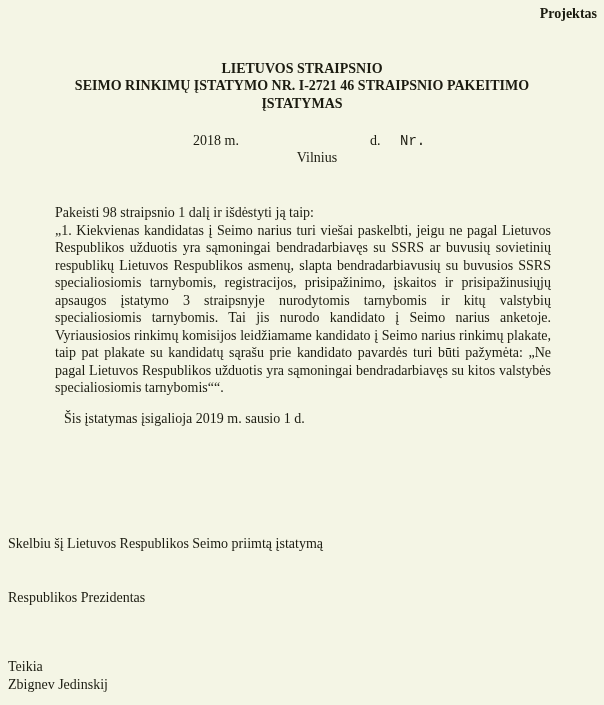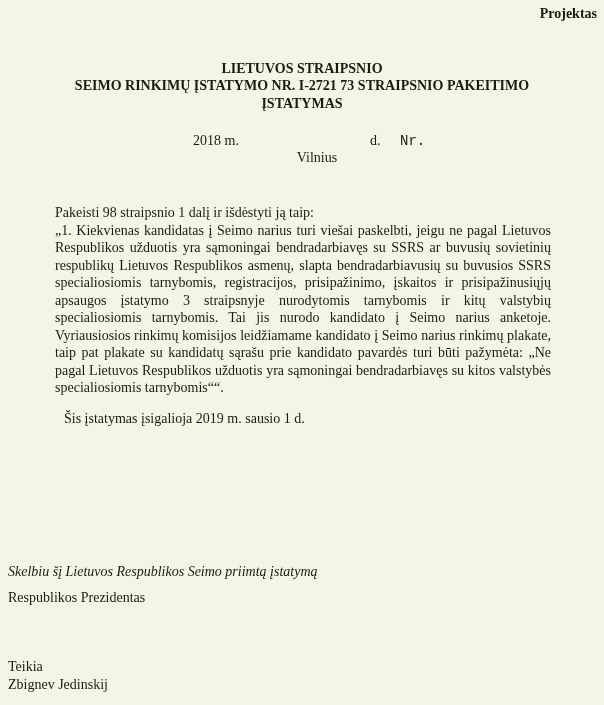--- a/index.html
+++ b/index.html
@@ -66,23 +66,22 @@
     text-align: justify;
   }
   .article2-block {
     margin-top: 13px;
   }
   .article2-body {
     padding-left: 9px;
   }
   .promulgation-line {
     position: absolute;
-    top: 564px;
+    top: 536px;
     left: 8px;
-    font-style: italic;
   }
   .president-line {
     position: absolute;
     top: 590px;
     left: 8px;
   }
   .teikia-line {
     position: absolute;
     top: 659px;
     left: 8px;
@@ -95,21 +94,21 @@
 </style>
 </head>
 <body>
 
 <div class="page">
 
   <div class="draft-label">Projektas</div>
 
   <div class="title-block">
     <div>LIETUVOS STRAIPSNIO</div>
-    <div>SEIMO RINKIMŲ ĮSTATYMO NR. I-2721 73 STRAIPSNIO PAKEITIMO</div>
+    <div>SEIMO RINKIMŲ ĮSTATYMO NR. I-2721 46 STRAIPSNIO PAKEITIMO</div>
     <div>ĮSTATYMAS</div>
   </div>
 
   <div class="date-row">
     <span class="date-year">2018 m.</span>
     <span class="date-day">d.</span>
     <span class="date-nr">Nr.</span>
   </div>
 
   <div class="city-line">Vilnius</div>

